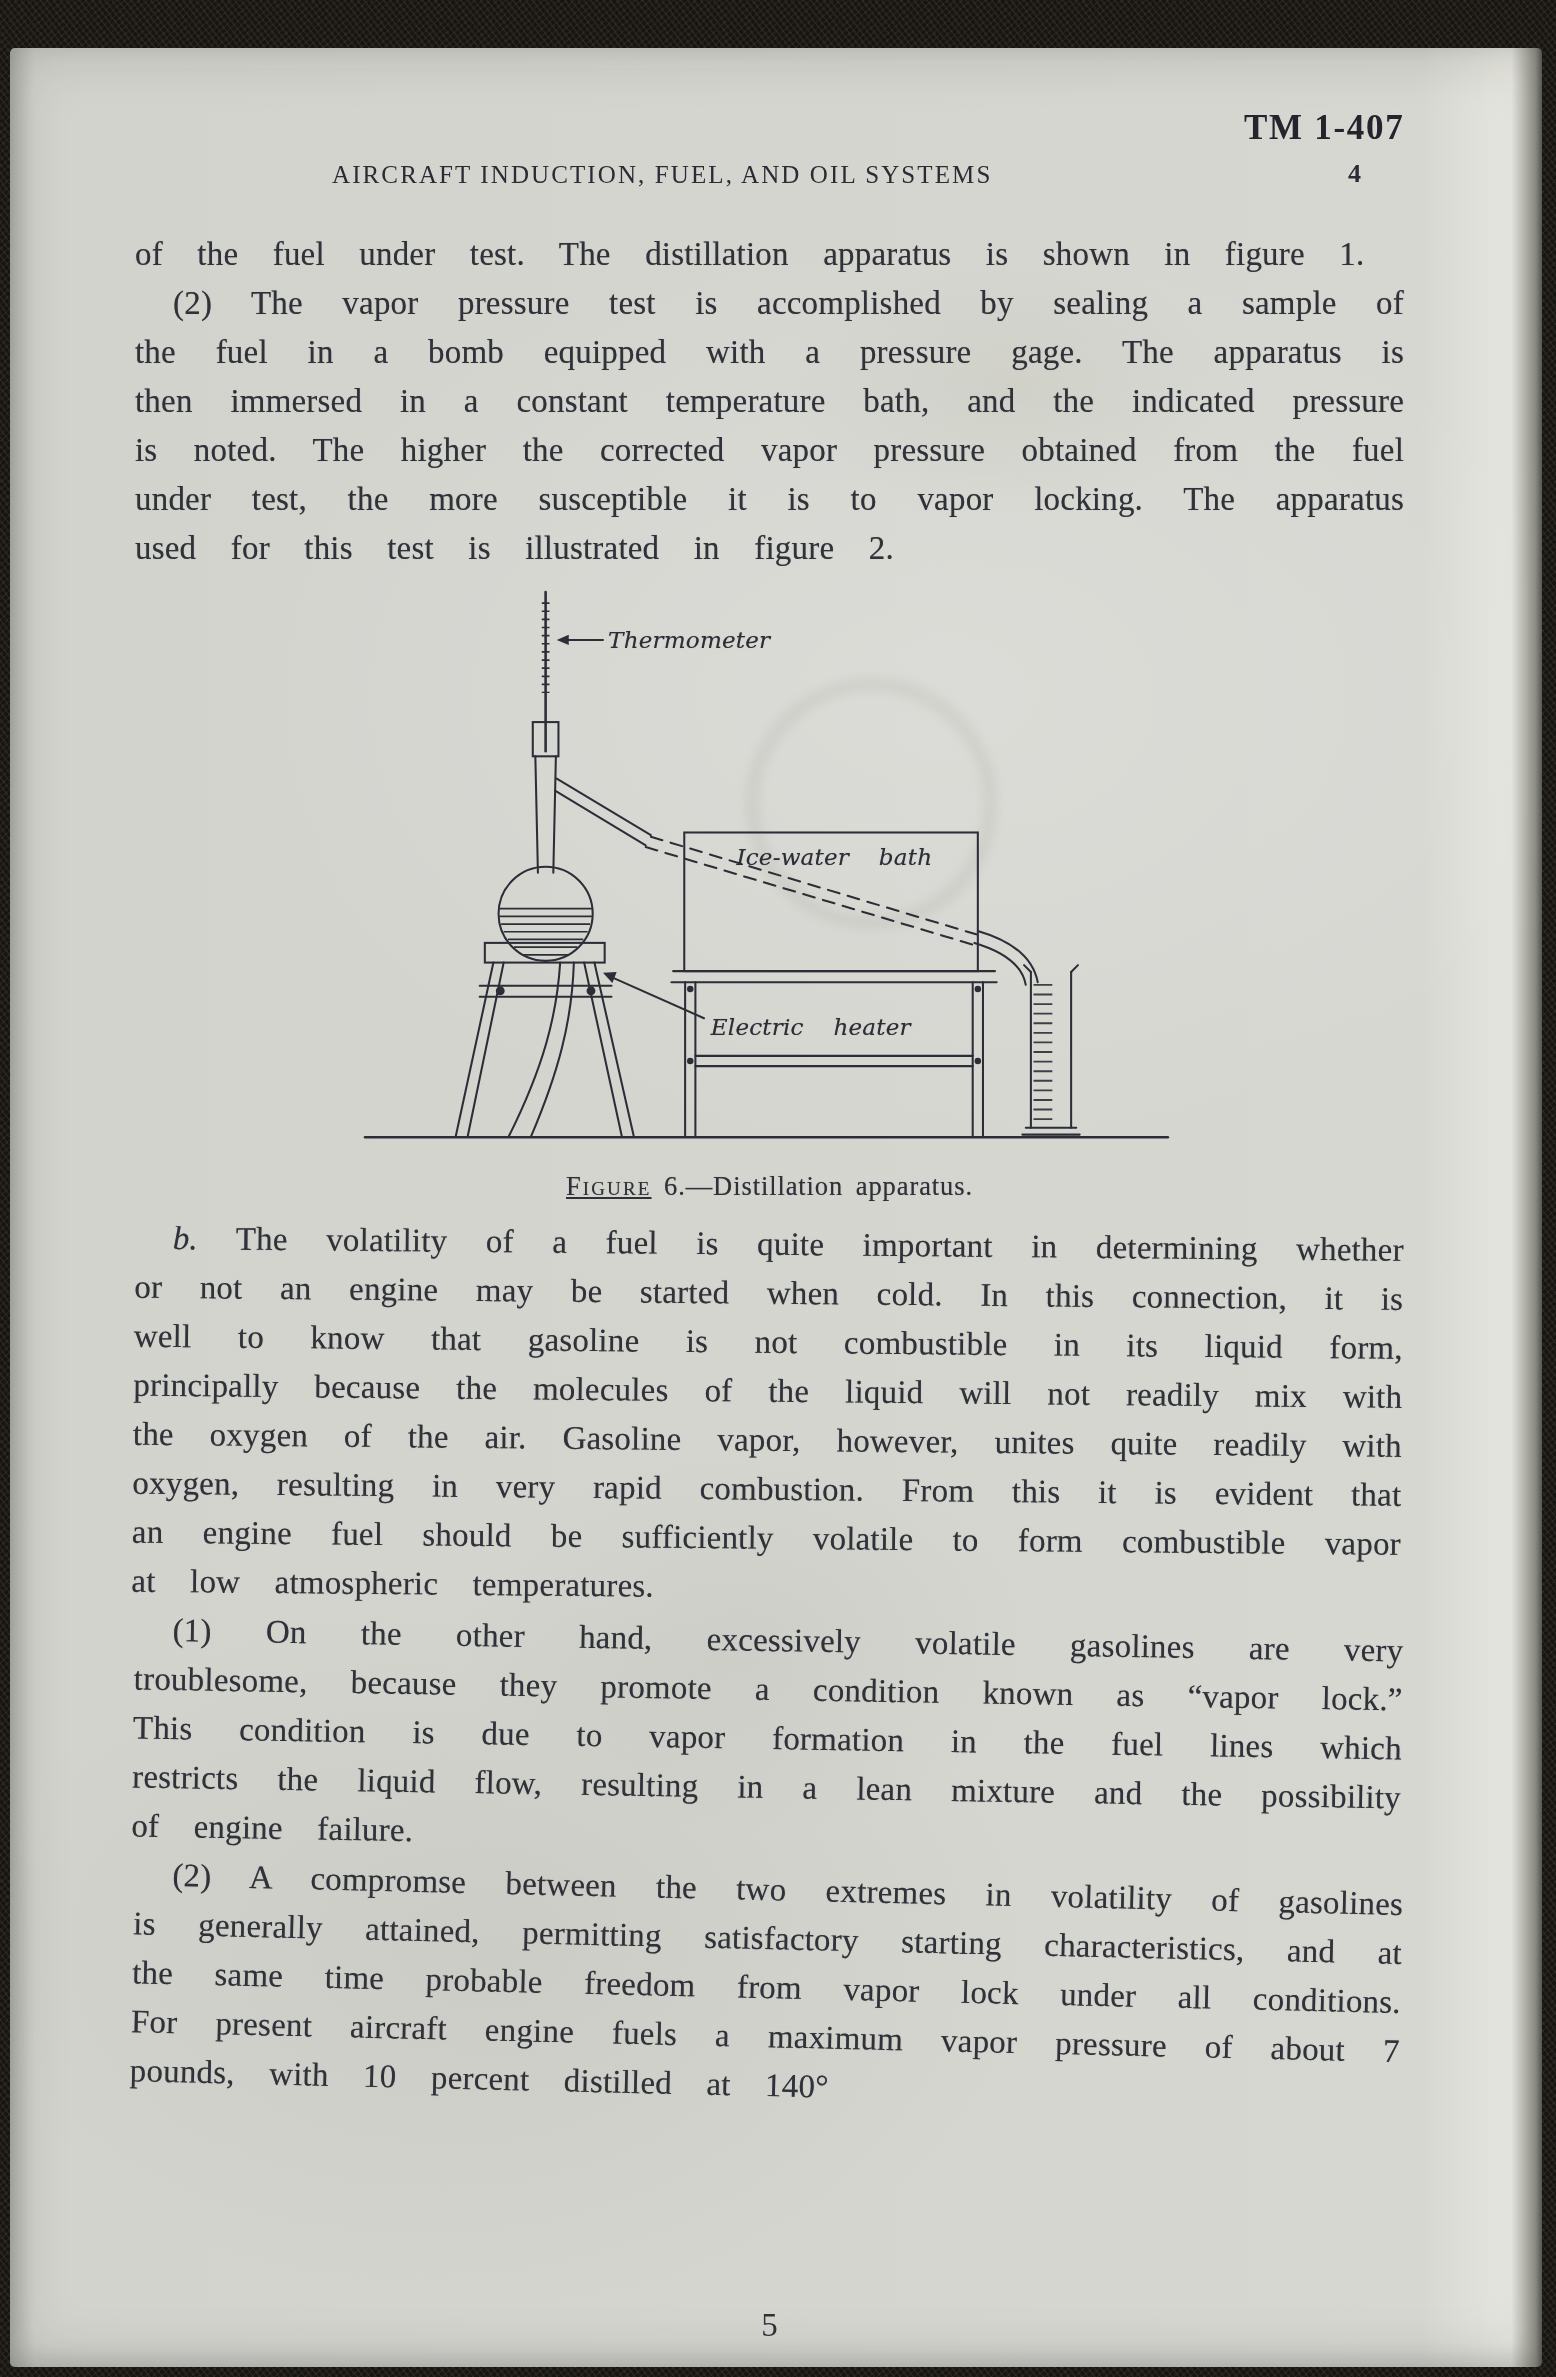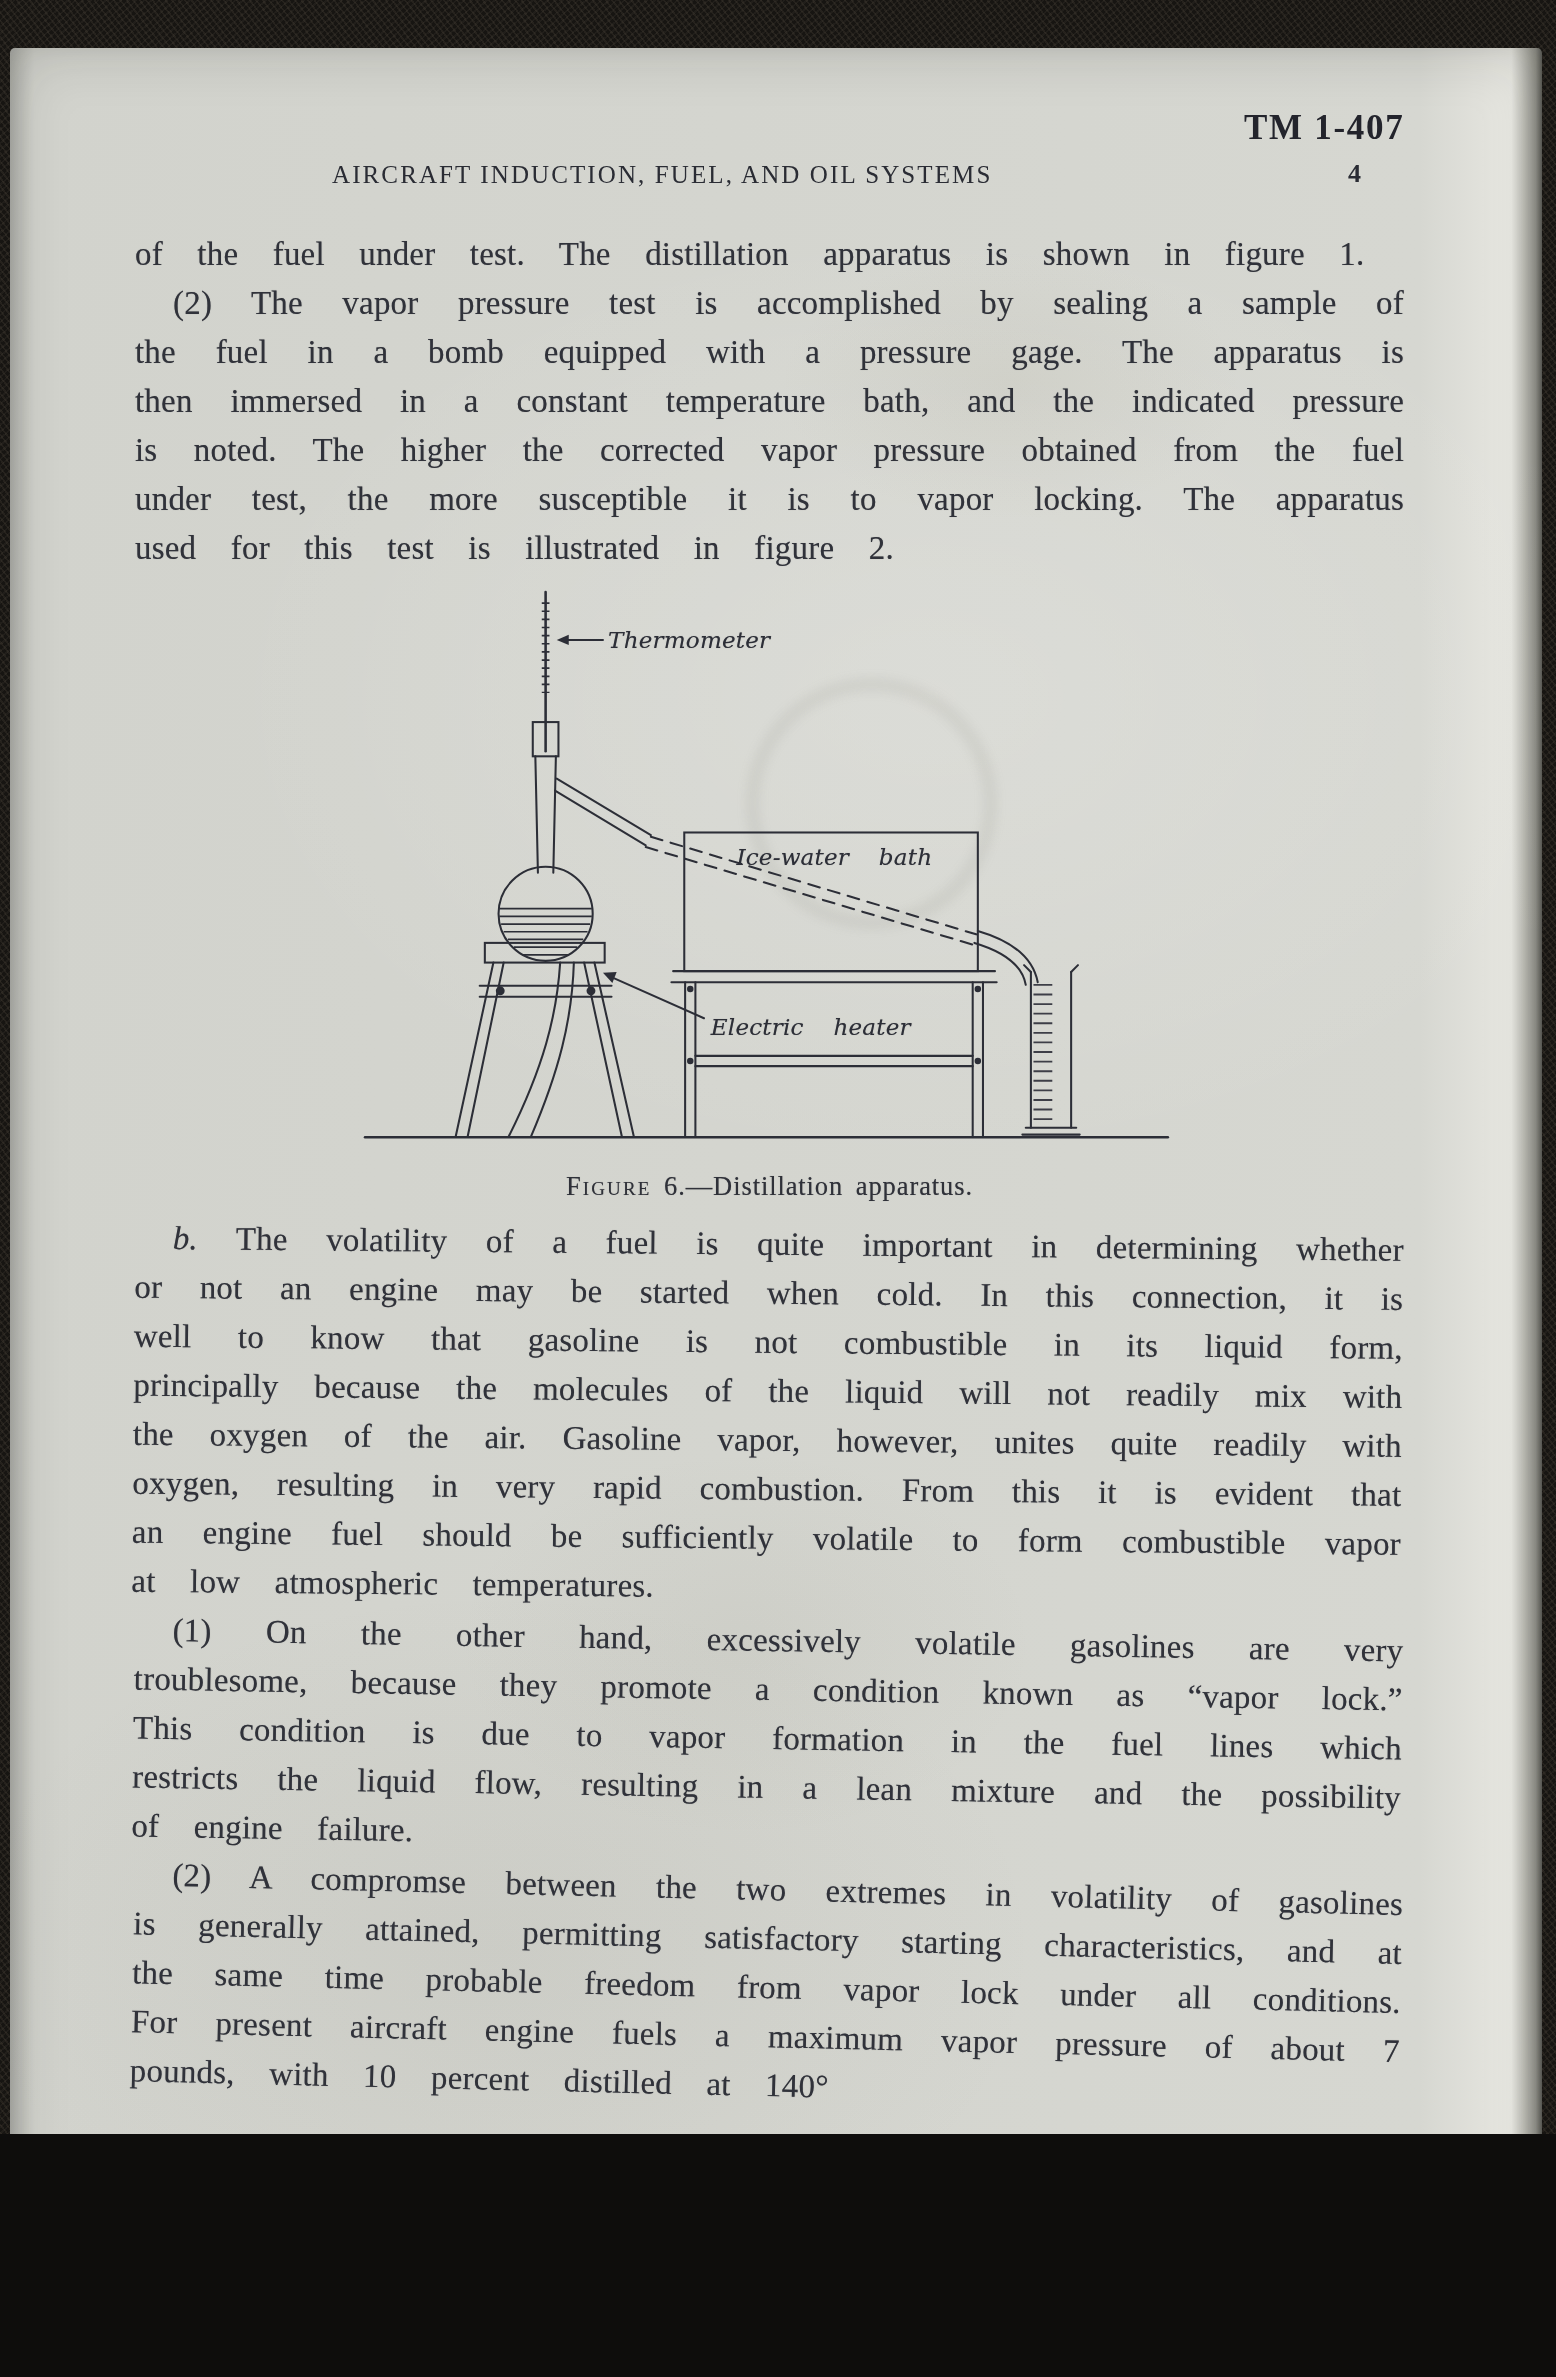--- a/index.html
+++ b/index.html
@@ -1,17 +1,17 @@
 <!DOCTYPE html>
 <html style="font-size:13.7px"><head>
 <meta charset="utf-8">
 <style>
   html, body { margin:0; padding:0; background:#0e0d0c; }
   .scene {
-    position:relative; width:1556px; height:2134px; overflow:hidden;
+    position:relative; width:1556px; height:2377px; overflow:hidden;
     background:#171512;
     background-image:
       repeating-linear-gradient(52deg, rgba(95,85,72,0.20) 0 1.7px, rgba(0,0,0,0) 1.7px 5.1px),
       repeating-linear-gradient(-42deg, rgba(70,64,56,0.22) 0 1.7px, rgba(0,0,0,0) 1.7px 5.1px);
     font-family:"Liberation Serif","DejaVu Serif",serif;
   }
   .paper {
     position:absolute; left:10.3px; top:48px; width:1532px; height:2319px;
     border-radius:5.1px;
     background:
@@ -42,21 +42,21 @@
   .marker-italic { font-style:italic; }
 
   .tilt-a { transform:rotate(0.55deg); transform-origin:34px 0; }
   .tilt-b { transform:rotate(0.95deg); transform-origin:34px 0; }
   .tilt-c { transform:rotate(1.35deg); transform-origin:34px 0; }
 
   .figure-wrap { margin-top:6.9px; margin-bottom:3.4px; text-align:left; }
   .fig-svg { display:block; margin-left:206px; }
   .caption { text-align:center; font-size:26.5px; letter-spacing:0.9px; color:#2f3139;
     word-spacing:5.1px; margin-top:0; }
-  .caption .word { font-variant:small-caps; letter-spacing:2.1px; }
+  .caption .word { font-variant:small-caps; letter-spacing:2.1px;text-decoration:underline; }
 
   .page-number { position:absolute; left:135px; top:2307px; width:1269px; text-align:center;
     font-size:33px; color:#2f3139; }
 </style>
 </head>
 <body>
 
 <div class="scene">
   <div class="paper"></div>
   <div class="stain-a"></div>

